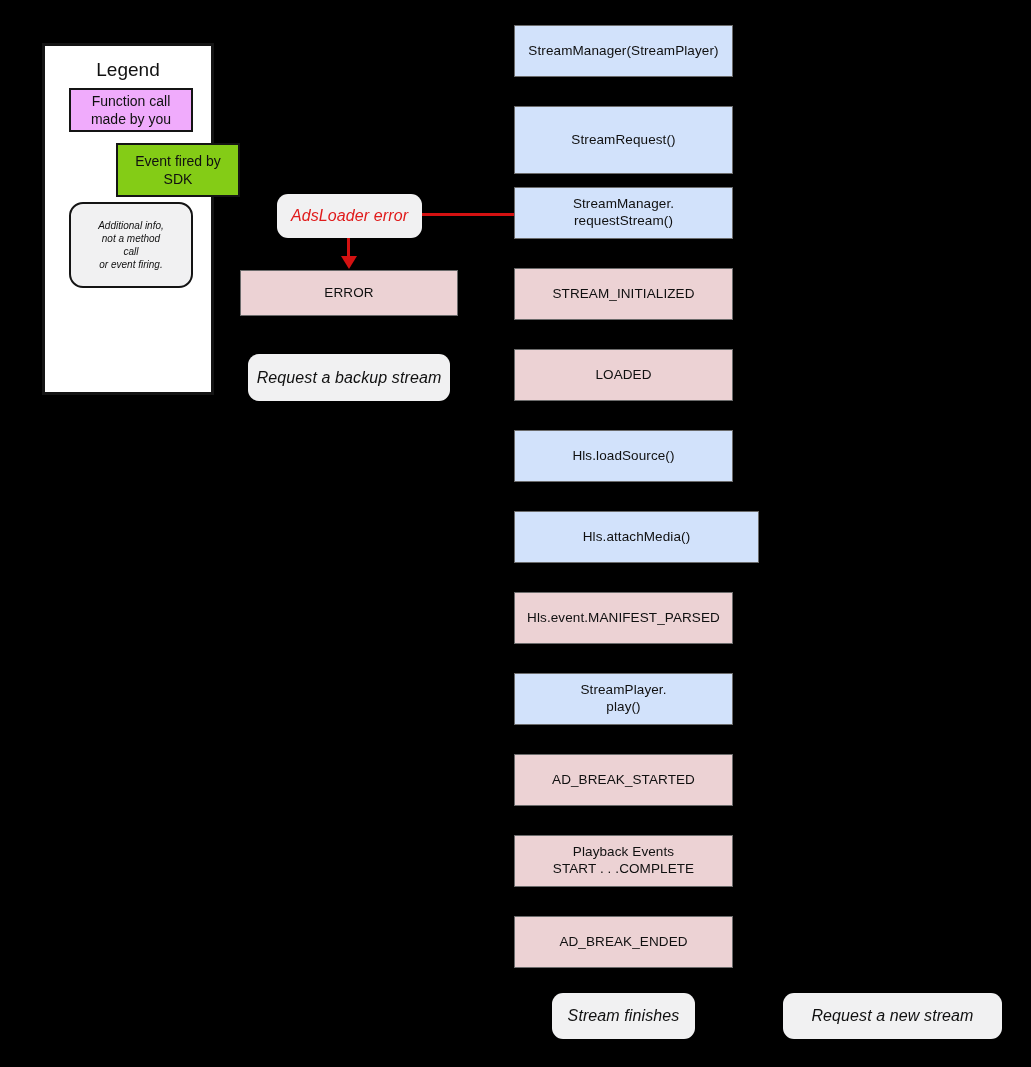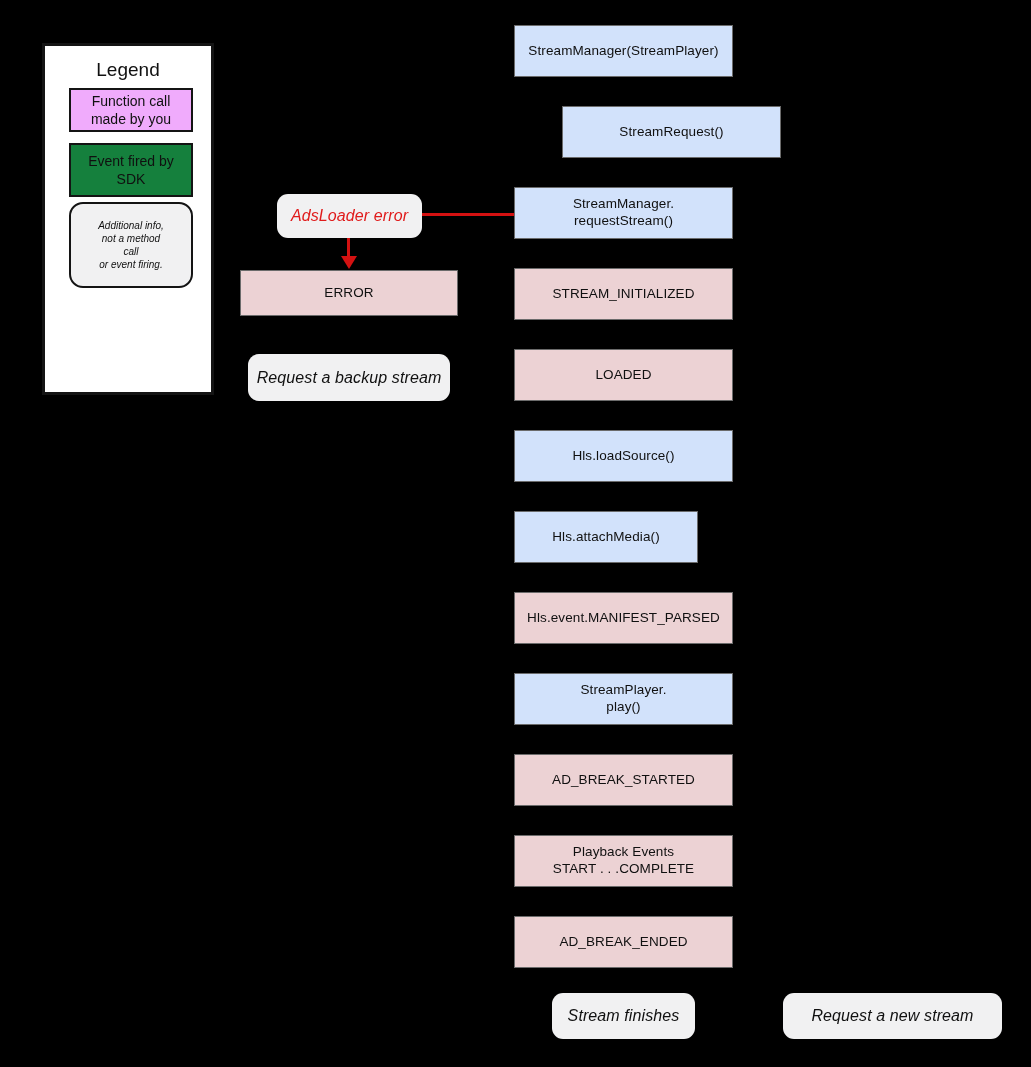--- a/index.html
+++ b/index.html
@@ -81,21 +81,21 @@
     display: flex;
     align-items: center;
     justify-content: center;
     text-align: center;
     font-size: 14px;
     color: #101010;
     line-height: 1.3;
     white-space: pre-line;
   }
   #legend-swatch-call  { top: 42px;  height: 44px; background: #f0abfc; }
-  #legend-swatch-event { top: 97px;  height: 54px; background: #15803d; }
+  #legend-swatch-event { top: 97px;  height: 54px; background: #84cc16; margin-left: 47px; }
   #legend-swatch-info  {
     top: 156px; height: 86px;
     background: #f1f1f2;
     border-radius: 14px;
     font-style: italic;
     font-size: 10px;
   }
   #legend-footnote {
     position: absolute;
     left: 8px; top: 259px;
@@ -158,27 +158,27 @@
 <div id="err-connector-line"></div>
 <div id="err-arrow-shaft"></div>
 <div id="err-arrow-head"></div>
 
 <div class="node step event" style="left:240px; top:270px; width:218px; height:46px;">ERROR</div>
 
 <div class="node info" style="left:248px; top:354px; width:202px; height:47px;">Request a backup stream</div>
 
 <div id="flow-column">
     <div class="node step call" style="left: 514px; top: 25px; width: 219px; height: 52px;">StreamManager(StreamPlayer)</div>
-    <div class="node step call" style="left: 514px; top: 106px; width: 219px; height: 52px; margin-left: 48px;">StreamRequest()</div>
+    <div class="node step call" style="left: 514px; top: 106px; width: 219px; height: 68px;">StreamRequest()</div>
     <div class="node step call" style="left: 514px; top: 187px; width: 219px; height: 52px;">StreamManager.
 requestStream()</div>
     <div class="node step event" style="left: 514px; top: 268px; width: 219px; height: 52px;">STREAM_INITIALIZED</div>
     <div class="node step event" style="left: 514px; top: 349px; width: 219px; height: 52px;">LOADED</div>
     <div class="node step call" style="left: 514px; top: 430px; width: 219px; height: 52px;">Hls.loadSource()</div>
-    <div class="node step call" style="left: 514px; top: 511px; width: 184px; height: 52px;">Hls.attachMedia()</div>
+    <div class="node step call" style="left: 514px; top: 511px; width: 245px; height: 52px;">Hls.attachMedia()</div>
     <div class="node step event" style="left: 514px; top: 592px; width: 219px; height: 52px;">Hls.event.MANIFEST_PARSED</div>
     <div class="node step call" style="left: 514px; top: 673px; width: 219px; height: 52px;">StreamPlayer.
 play()</div>
     <div class="node step event" style="left: 514px; top: 754px; width: 219px; height: 52px;">AD_BREAK_STARTED</div>
     <div class="node step event" style="left: 514px; top: 835px; width: 219px; height: 52px;">Playback Events
 START . . .COMPLETE</div>
     <div class="node step event" style="left: 514px; top: 916px; width: 219px; height: 52px;">AD_BREAK_ENDED</div>
   </div>
 
 <div class="node info" style="left:552px; top:993px; width:143px; height:46px;">Stream finishes</div>

